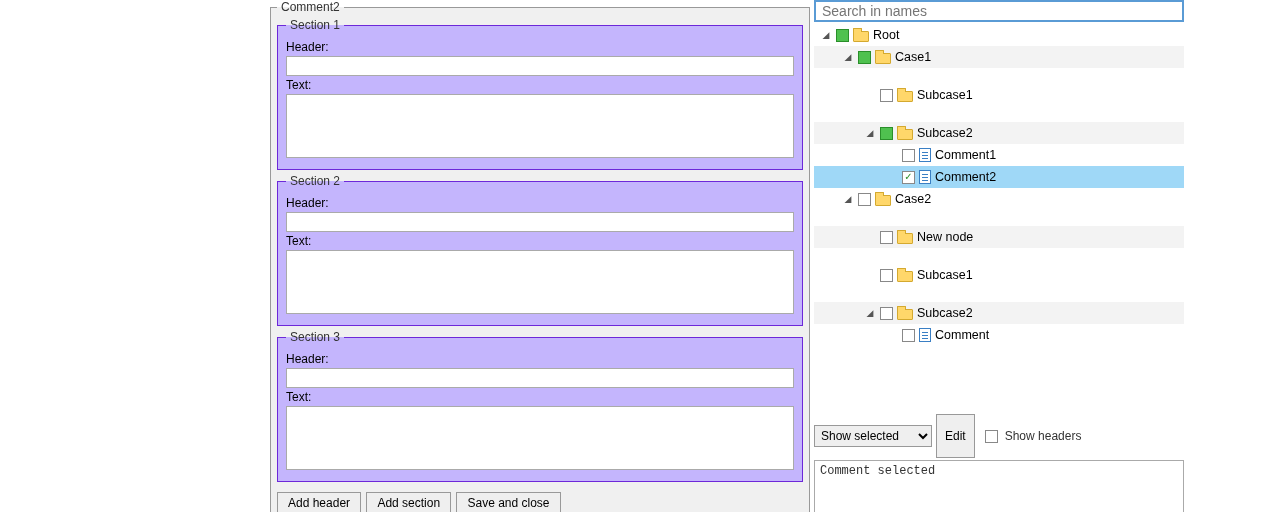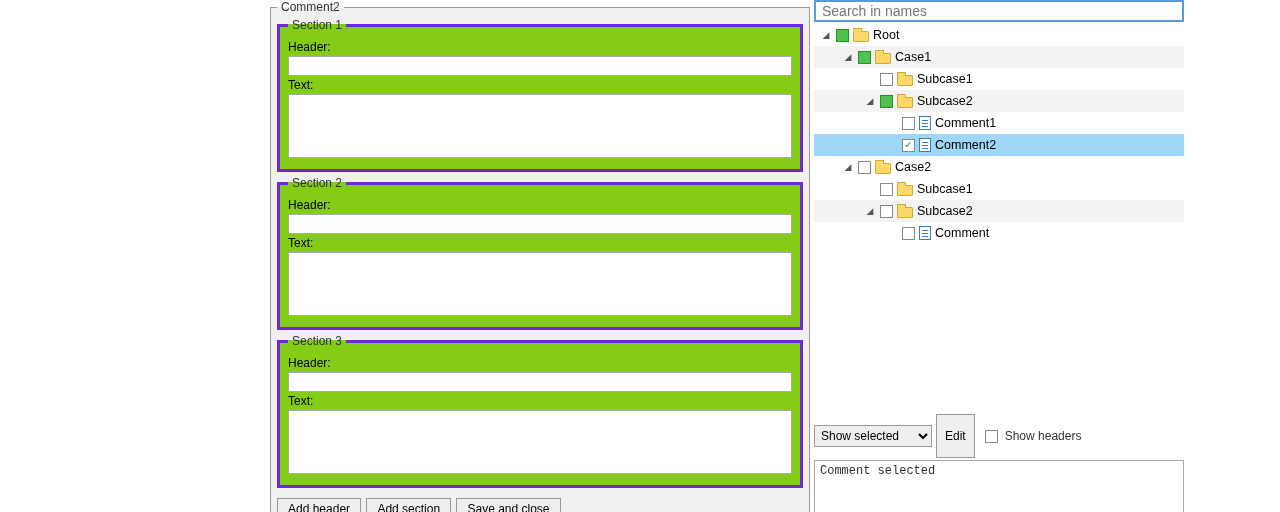--- a/index.html
+++ b/index.html
@@ -15,24 +15,24 @@
     position: relative;
   }
   .left-panel {
     position: absolute;
     left: 270px;
     top: 0;
     width: 540px;
     height: 512px;
   }
   fieldset {
-    border: 3px solid #6d28d9;
+    border: 1px solid #6d28d9;
     margin: 0 0 4px 0;
     padding: 6px 8px 8px 8px;
-    background: #84cc16;
+    background: #c4b5fd;
   }
   fieldset.outer {
     padding: 4px 6px 6px 6px;
     background: #f0f0f0;
     border: 1px solid #999;
   }
   legend {
     padding: 0 4px;
     font-size: 12px;
     color: #333;
@@ -94,21 +94,21 @@
   .tree-row {
     display: flex;
     align-items: center;
     height: 22px;
     padding: 0 2px;
   }
   .tree-row.alt { background: #f3f3f3; }
   .tree-row.selected { background: #9fd8f7; }
   .indent0 { padding-left: 6px; }
   .indent1 { padding-left: 28px; }
-  .indent2 { padding-left: 50px; }
+  .indent2 { padding-left: 50px; margin-top: 16px; }
   .indent3 { padding-left: 72px; }
   .expander {
     width: 12px;
     height: 12px;
     display: inline-flex;
     align-items: center;
     justify-content: center;
     margin-right: 4px;
     font-size: 9px;
     color: #555;
@@ -281,20 +281,26 @@
         <span class="cb checked"></span>
         <span class="icon doc"></span>
         <span class="tree-label">Comment2</span>
       </div>
       <div class="tree-row indent1">
         <span class="expander">◢</span>
         <span class="cb"></span>
         <span class="icon folder"></span>
         <span class="tree-label">Case2</span>
       </div>
+      <div class="tree-row indent2 alt">
+        <span class="expander empty"></span>
+        <span class="cb"></span>
+        <span class="icon folder"></span>
+        <span class="tree-label">New node</span>
+      </div>
       <div class="tree-row indent2">
         <span class="expander empty"></span>
         <span class="cb"></span>
         <span class="icon folder"></span>
         <span class="tree-label">Subcase1</span>
       </div>
       <div class="tree-row indent2 alt">
         <span class="expander">◢</span>
         <span class="cb"></span>
         <span class="icon folder"></span>

